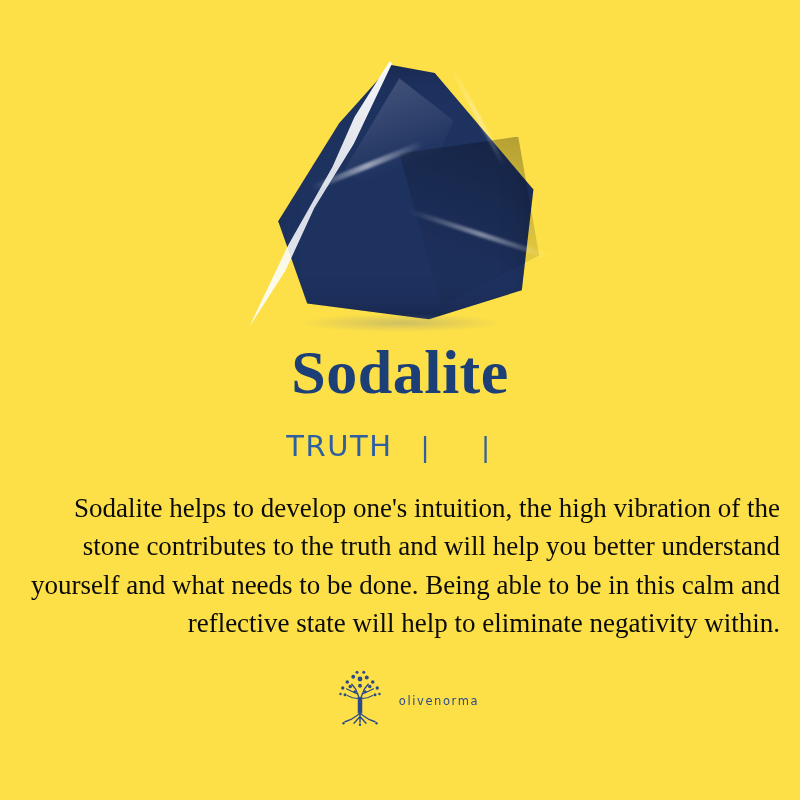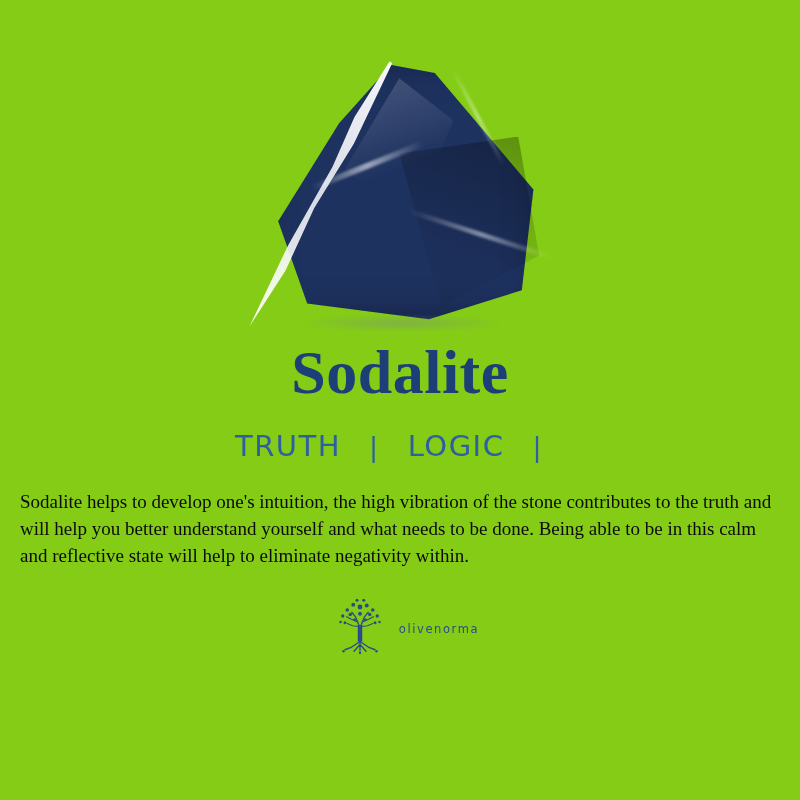--- a/index.html
+++ b/index.html
@@ -11,21 +11,21 @@
     width: 800px;
     height: 800px;
     overflow: hidden;
     font-family: "Liberation Serif", serif;
     color: #000000;
   }
   .card {
     position: relative;
     width: 800px;
     height: 800px;
-    background: #84cc16;
+    background: #fde047;
     display: flex;
     flex-direction: column;
     align-items: center;
   }
 
   
   .crystal-area {
     position: relative;
     width: 800px;
     height: 330px;
@@ -156,23 +156,23 @@
     padding: 0 0;
   }
   .kw-sep {
     color: #2e5fa3;
     padding: 0 22px;
     font-size: 27px;
   }
   .description {
     margin-top: 26px;
     width: 760px;
-    text-align: left;
+    text-align: right;
     font-family: "Liberation Serif", serif;
-    font-size: 19px;
+    font-size: 27px;
     line-height: 1.42;
     color: #0b0b0b;
   }
 
   
   .logo-area {
     margin-top: 22px;
     display: flex;
     flex-direction: row;
     align-items: center;
@@ -206,21 +206,20 @@
       <div class="vein-d"></div>
       <div class="crystal-shadow"></div>
     </div>
   </div>
 
   <div class="title">Sodalite</div>
 
   <div class="keywords">
     <span class="keyword">TRUTH</span>
     <span class="kw-sep">|</span>
-    <span class="keyword">LOGIC</span>
     <span class="kw-sep">|</span>
   </div>
 
   <div class="description">Sodalite helps to develop one's intuition, the high vibration of the stone contributes to the truth and will help you better understand yourself and what needs to be done. Being able to be in this calm and reflective state will help to eliminate negativity within.</div>
 
   <div class="logo-area">
     <svg class="logo-mark" viewBox="0 0 100 96" aria-hidden="true">
       <g fill="#2b4a8a">
 
         <circle cx="50" cy="20" r="3.2"></circle>

